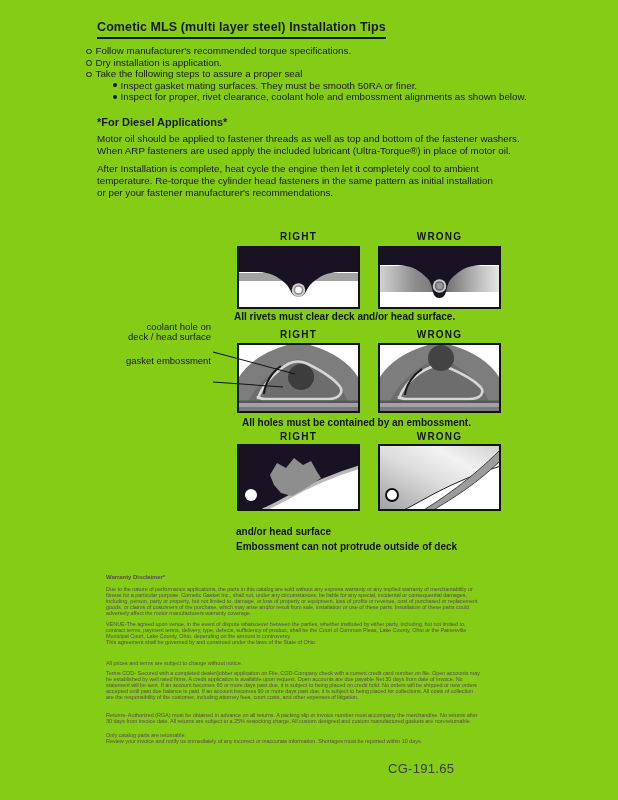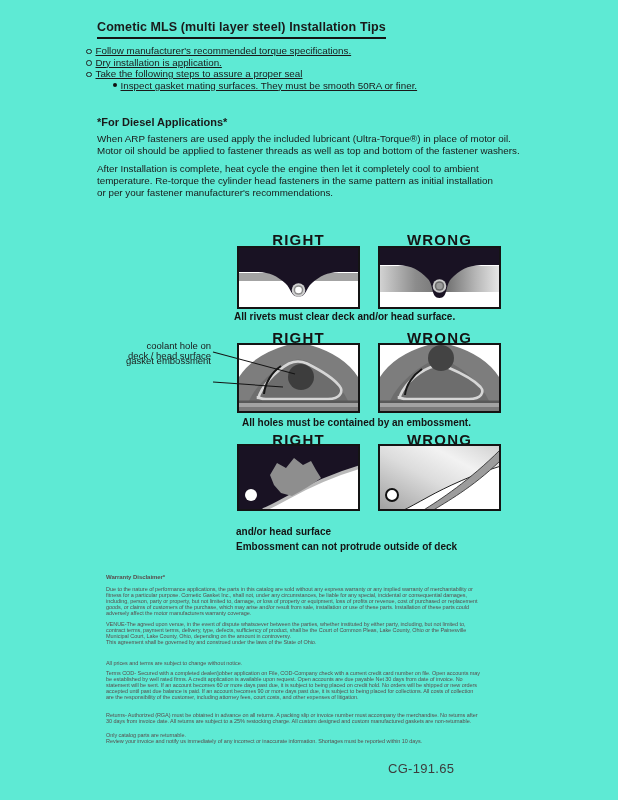--- a/index.html
+++ b/index.html
@@ -1,39 +1,39 @@
 <!DOCTYPE html>
 <html><head>
 <meta charset="utf-8">
 <style>
   html,body { margin:0; padding:0; background:#fff; }
   .page {
-    position:relative; width:618px; height:800px; background:#5eead4;
+    position:relative; width:618px; height:800px; background:#84cc16;
     font-family:"Liberation Sans", sans-serif; color:#1a1a1a; overflow:hidden;
   }
   .abs { position:absolute; }
 
   .title {
     left:97px; top:20px; margin:0; font-size:12.5px; font-weight:bold;
     letter-spacing:0.1px; border-bottom:2px solid #141414; padding-bottom:2.5px;
   }
 
   .bullets { left:86px; top:45px; font-size:9.8px; }
-  .b-row { display:flex; align-items:flex-start; line-height:11.6px;text-decoration:underline; }
+  .b-row { display:flex; align-items:flex-start; line-height:11.6px; }
   .b-open { width:3.5px; height:3.5px; border:1px solid #222; border-radius:50%;
             margin:3.5px 4px 0 0; flex:none; }
   .b-sub { margin-left:27px; }
   .b-fill { width:4px; height:4px; background:#111; border-radius:50%;
             margin:3.5px 3.5px 0 0; flex:none; }
 
   .diesel-h { left:97px; top:116px; font-size:11px; font-weight:bold; }
   .para { left:97px; font-size:9.8px; line-height:12px; }
   .p1 { top:133px; } .p2 { top:163px; } .pnote { top:204px; }
 
-  .fig-h { width:123px; text-align:center; font-size:15px; font-weight:bold;
+  .fig-h { width:123px; text-align:center; font-size:10px; font-weight:bold;
            letter-spacing:1.2px; color:#141414; }
   .box svg { display:block; }
   .cap { font-size:10px; font-weight:bold; color:#141414; }
 
   .lbl { left:95px; width:116px; text-align:right; font-size:9.5px; line-height:10.3px; }
   .leader { left:95px; top:330px; pointer-events:none; z-index:5; }
 
   .w { left:106px; font-size:5.5px; line-height:6px; color:#594d4d; letter-spacing:-0.05px; }
   .w div { white-space:nowrap; }
   .w-h { top:574px; font-size:6px; font-weight:bold; }
@@ -59,27 +59,31 @@
       <span>Dry installation is application.</span>
     </div>
     <div class="b-row">
       <span class="b-open"></span>
       <span>Take the following steps to assure a proper seal</span>
     </div>
     <div class="b-row b-sub">
       <span class="b-fill"></span>
       <span>Inspect gasket mating surfaces.  They must be smooth 50RA or finer.</span>
     </div>
+    <div class="b-row b-sub">
+      <span class="b-fill"></span>
+      <span>Inspect for proper, rivet clearance, coolant hole and embossment alignments as shown below.</span>
+    </div>
   </div>
 
   <div class="abs diesel-h">*For Diesel Applications*</div>
 
   <div class="abs para p1">
+    <div>Motor oil should be applied to fastener threads as well as top and bottom of the fastener washers.</div>
     <div>When ARP fasteners are used apply the included lubricant (Ultra-Torque®) in place of motor oil.</div>
-    <div>Motor oil should be applied to fastener threads as well as top and bottom of the fastener washers.</div>
   </div>
   <div class="abs para p2">
     <div>After Installation is complete, heat cycle the engine then let it completely cool to ambient</div>
     <div>temperature. Re-torque the cylinder head fasteners in the same pattern as initial installation</div>
     <div>or per your fastener manufacturer's recommendations.</div>
   </div>
 
   <div class="abs fig-h" style="left:237px; top:231px;">RIGHT</div>
   <div class="abs fig-h" style="left:378px; top:231px;">WRONG</div>
 
@@ -114,21 +118,21 @@
       <circle cx="61.5" cy="40" r="3.2" fill="#9a9a9a"></circle>
       <rect x="1" y="1" width="121" height="61" fill="none" stroke="#141414" stroke-width="2"></rect>
     </svg>
   </div>
 
   <div class="abs cap" style="left:234px; top:311px;">All rivets must clear deck and/or head surface.</div>
 
   <div class="abs fig-h" style="left:237px; top:329px;">RIGHT</div>
   <div class="abs fig-h" style="left:378px; top:329px;">WRONG</div>
 
-  <div class="abs lbl" style="top:341px;">
+  <div class="abs lbl" style="top:322px;">
     <div>coolant hole on</div>
     <div>deck / head surface</div>
   </div>
   <div class="abs lbl" style="top:356px;">gasket embossment</div>
 
   <svg class="abs leader" width="300" height="100" viewBox="0 0 300 100">
     <line x1="118" y1="22" x2="200" y2="44" stroke="#141414" stroke-width="1.1"></line>
     <line x1="118" y1="52" x2="188" y2="57" stroke="#141414" stroke-width="1.1"></line>
   </svg>
 

